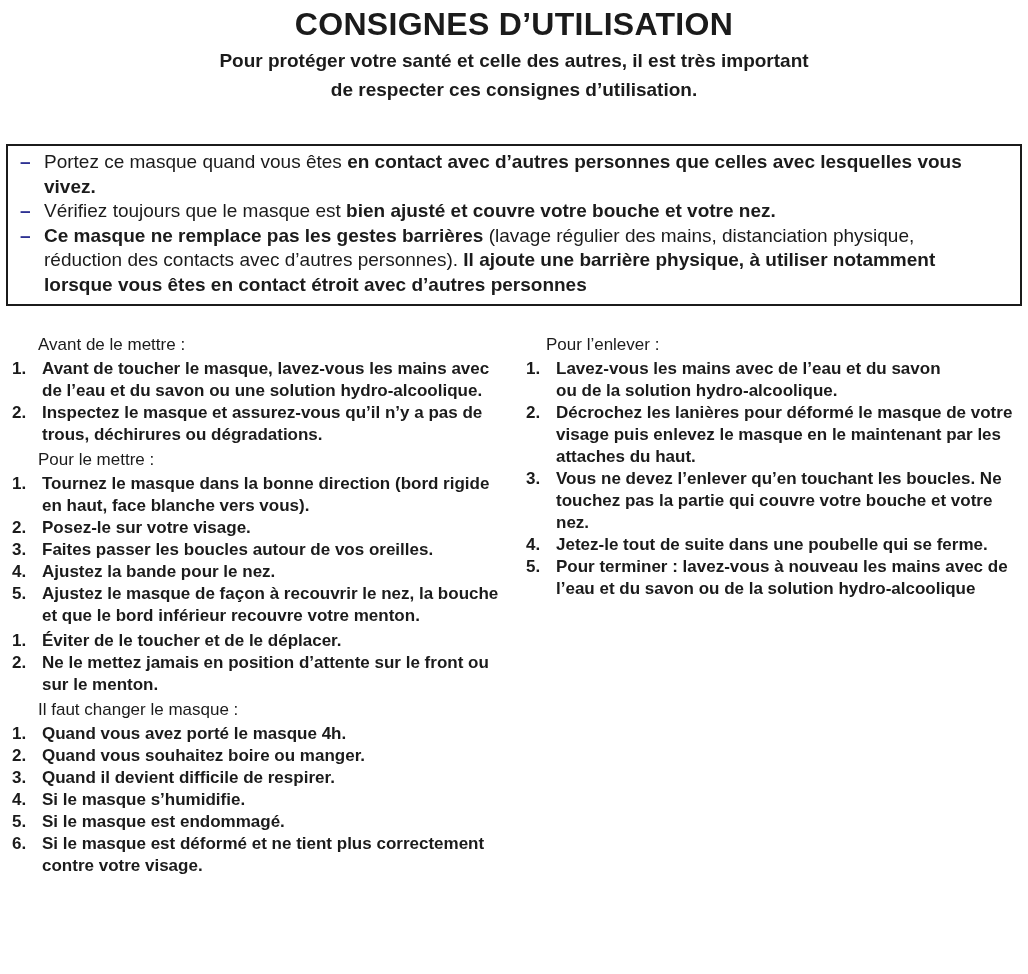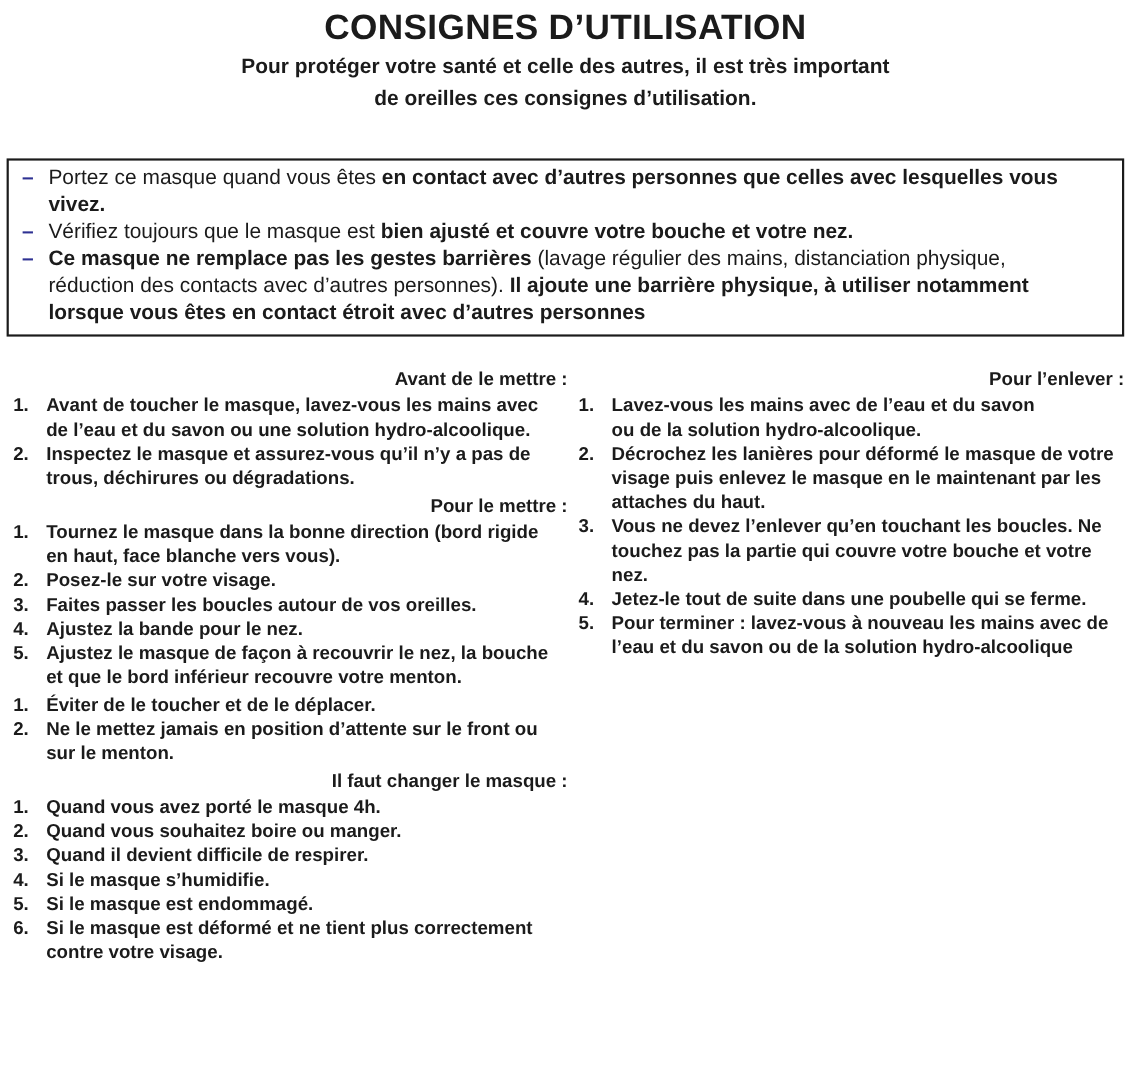--- a/index.html
+++ b/index.html
@@ -67,22 +67,21 @@
     padding-left: 10px;
   }
   .col-left  { width: 506px; }
   .col-right { width: 498px; margin-left: 8px; }
 
   .section + .section { margin-top: 3px; }
   .section-heading {
     margin: 0 0 2px 28px;
     font-size: 17px;
     line-height: 22px;
-    font-weight: 700;
-    text-align: right;
+    font-weight: 400;
   }
   .col-right .section-heading { margin-left: 22px; }
 
   ol.items {
     list-style: none;
     margin: 0;
     padding: 0;
     counter-reset: n;
     font-size: 17px;
     line-height: 22px;
@@ -101,21 +100,21 @@
     top: 0;
   }
 </style>
 </head>
 <body>
 
 <div class="doc-header">
   <div class="title">CONSIGNES D’UTILISATION</div>
   <div class="warn-lines">
     <div>Pour protéger votre santé et celle des autres, il est très important</div>
-    <div>de oreilles ces consignes d’utilisation.</div>
+    <div>de respecter ces consignes d’utilisation.</div>
   </div>
 </div>
 
 <div class="notice-box">
   <div class="notice-item">
     <span class="notice-dash" style="color: rgb(46, 49, 146);">–</span>
     <p class="notice-text" style="margin:0"><span>Portez ce masque quand vous êtes </span><b>en contact avec d’autres personnes que celles avec lesquelles vous
 vivez.</b></p>
   </div>
   <div class="notice-item">

